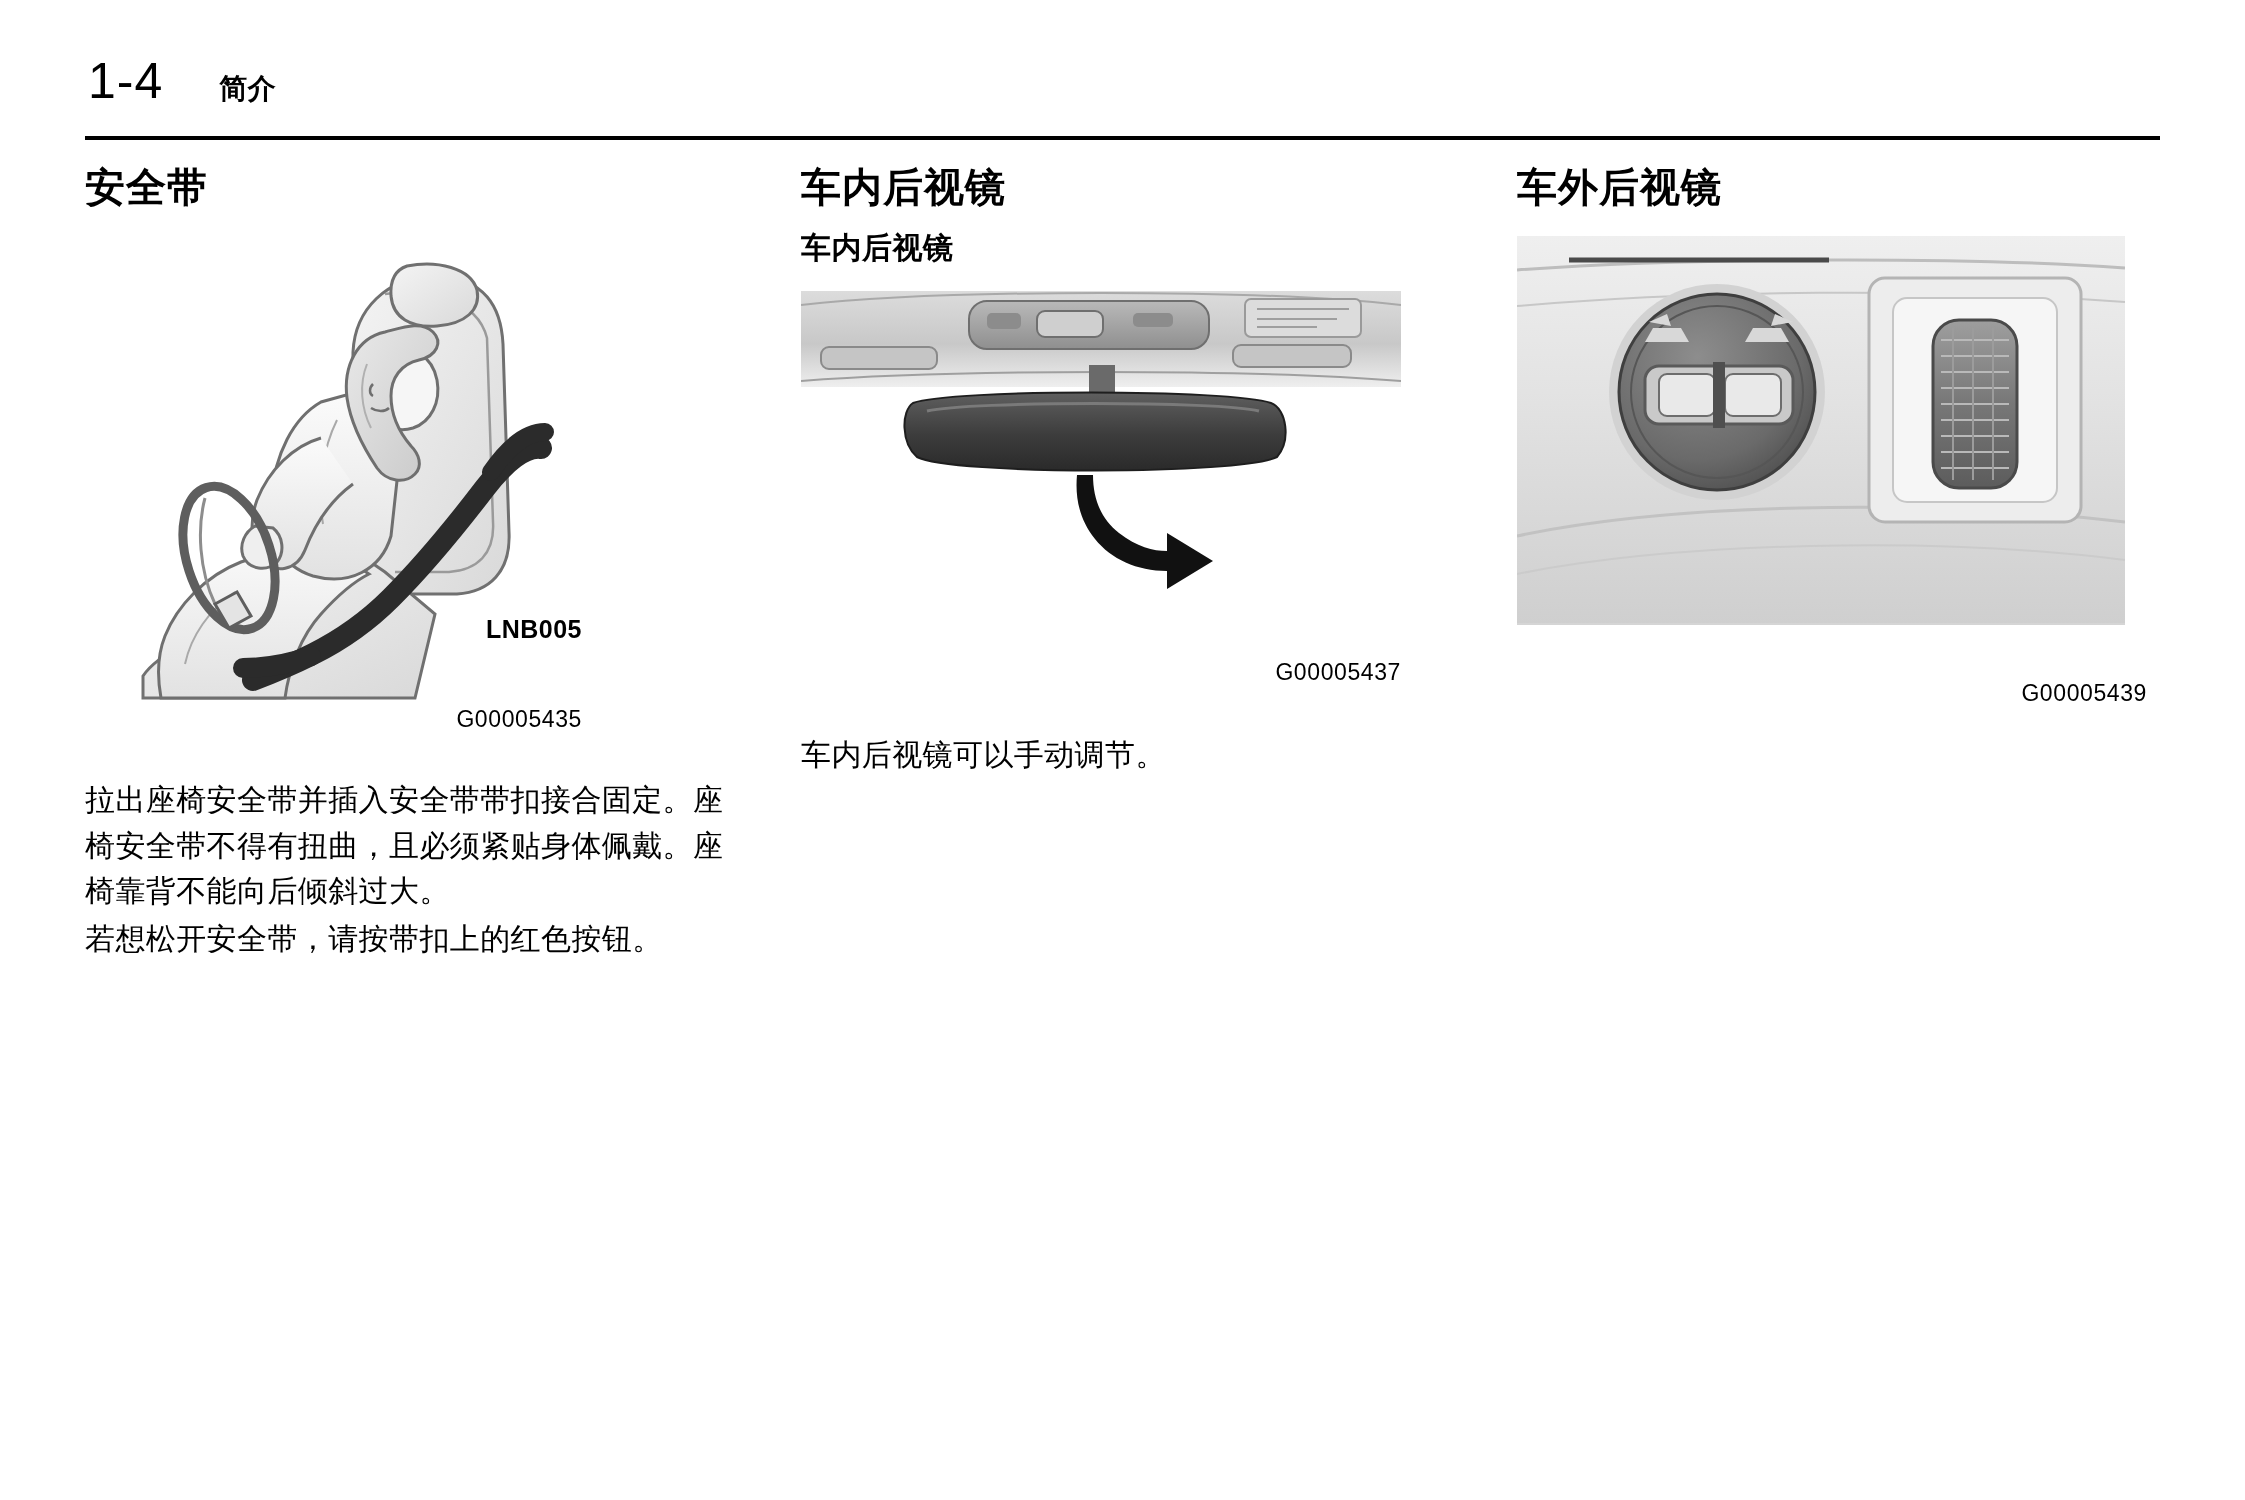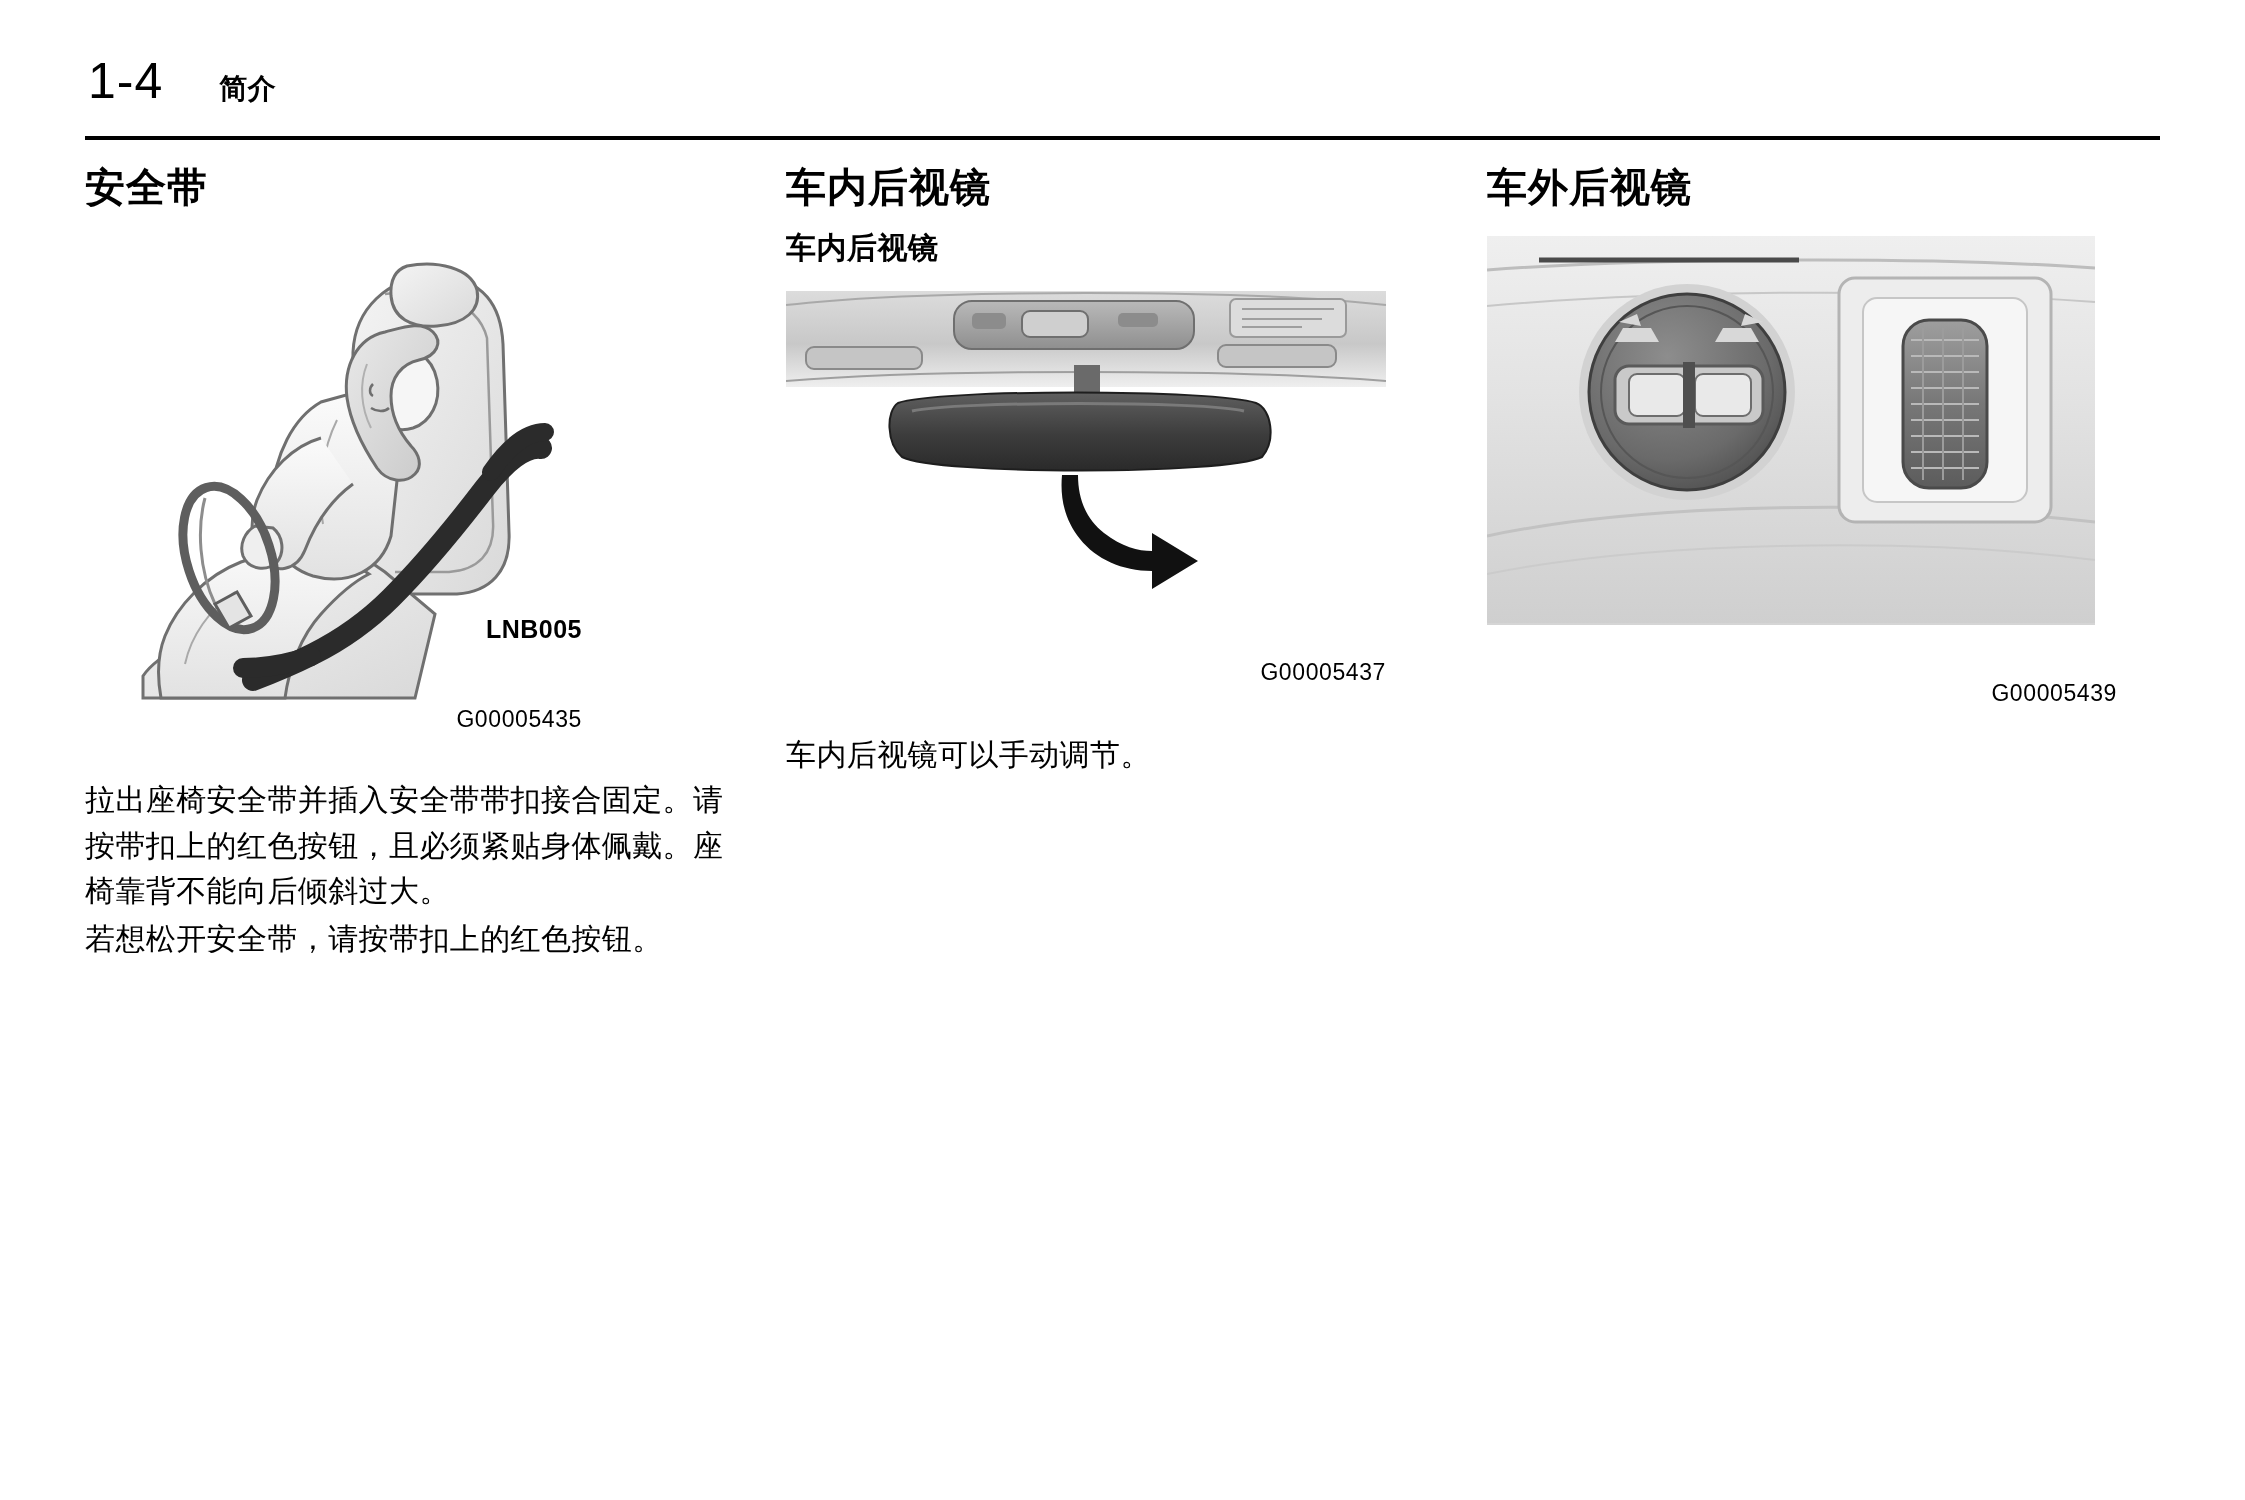--- a/index.html
+++ b/index.html
@@ -52,21 +52,21 @@
     background: #000000;
   }
 
   
   .columns {
     position: absolute;
     top: 160px;
     left: 85px;
     width: 2080px;
     display: flex;
-    gap: 1px;
+    gap: 16px;
   }
   .col {
     width: 640px;
     margin-right: 60px;
     position: relative;
   }
   .col:last-child { margin-right: 0; }
 
   .col-title {
     font-size: 40px;
@@ -216,21 +216,21 @@
           <path d="M456 216 C440 214 420 230 400 256 C374 290 340 332 306 366 C282 390 256 408 228 422 C206 433 184 442 168 448" fill="none" stroke="#2b2b2b" stroke-width="22" stroke-linecap="round"></path>
           <path d="M460 200 C442 200 424 214 406 240" fill="none" stroke="#2b2b2b" stroke-width="18" stroke-linecap="round"></path>
 
           <path d="M226 424 C204 432 180 436 158 436" fill="none" stroke="#2b2b2b" stroke-width="20" stroke-linecap="round"></path>
         </svg>
         <span class="fig1-code">LNB005</span>
       </div>
       <div class="fig-id fig1-id">G00005435</div>
 
       <div class="txt-block">
-        <p class="body-text">拉出座椅安全带并插入安全带带扣接合固定。请按带扣上的红色按钮，且必须紧贴身体佩戴。座椅靠背不能向后倾斜过大。</p>
+        <p class="body-text">拉出座椅安全带并插入安全带带扣接合固定。座椅安全带不得有扭曲，且必须紧贴身体佩戴。座椅靠背不能向后倾斜过大。</p>
         <p class="body-text">若想松开安全带，请按带扣上的红色按钮。</p>
       </div>
     </div>
 
     <div class="col">
       <h2 class="col-title">车内后视镜</h2>
       <h3 class="col-subtitle">车内后视镜</h3>
 
       <div class="figure fig2-wrap">
         <svg width="600" height="330" viewBox="0 0 600 330" xmlns="http://www.w3.org/2000/svg">

